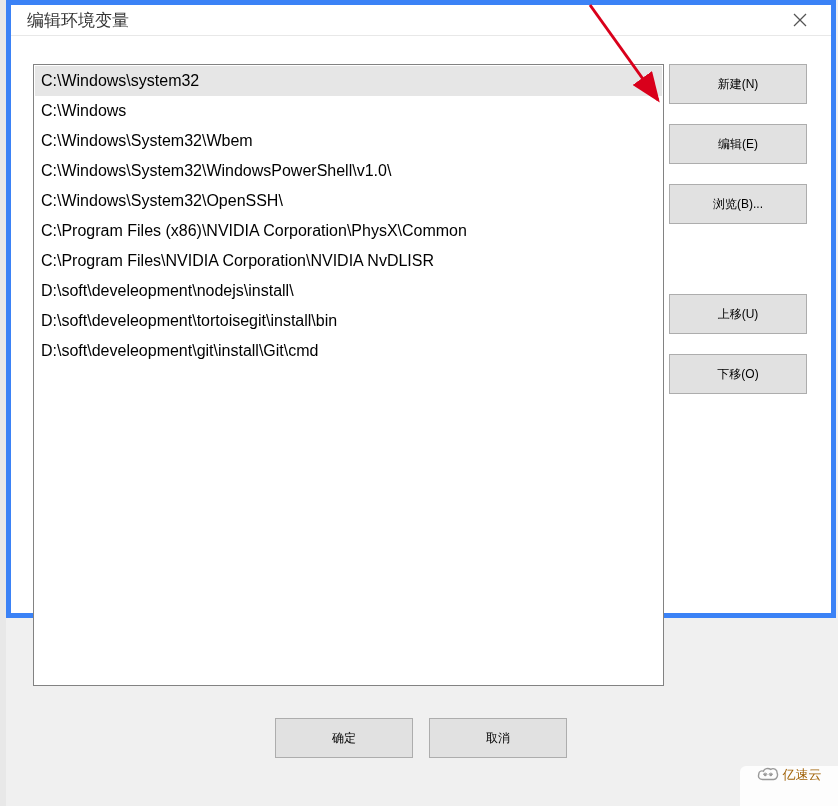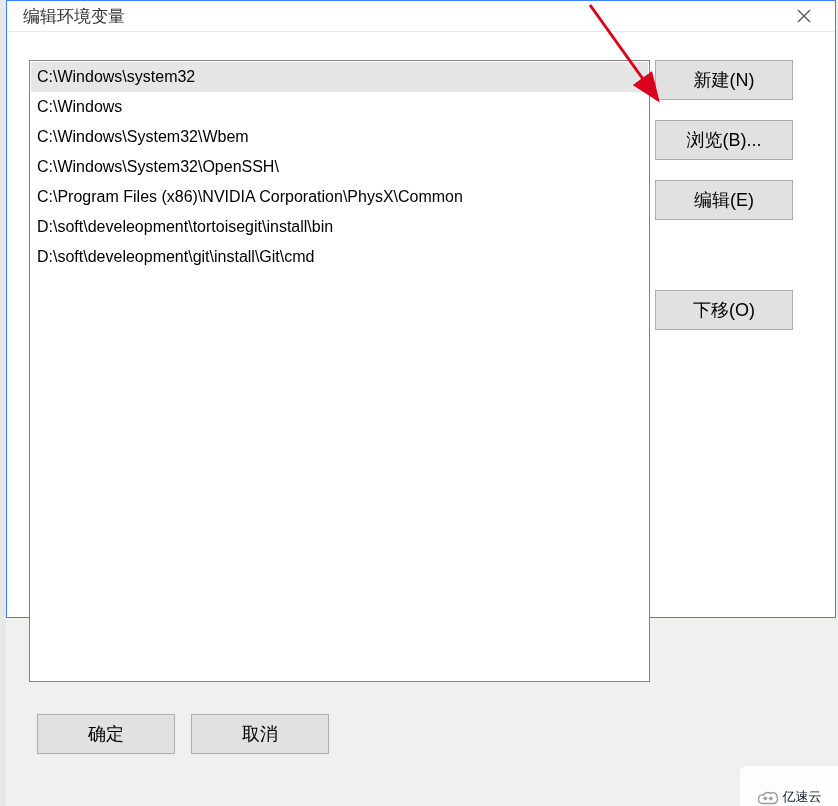--- a/index.html
+++ b/index.html
@@ -16,21 +16,21 @@
       overflow: hidden;
       position: relative;
     }
     .dialog {
       position: absolute;
       left: 6px;
       top: 0;
       width: 830px;
       height: 618px;
       background: #ffffff;
-      border: 1px solid #3b82f6;
+      border: 5px solid #3b82f6;
       display: flex;
       flex-direction: column;
     }
     .titlebar {
       height: 54px;
       display: flex;
       align-items: center;
       justify-content: space-between;
       padding: 0 16px;
       border-bottom: 1px solid #e8e8e8;
@@ -50,21 +50,21 @@
       font-size: 18px;
       font-weight: 300;
     }
     .close-btn svg {
       width: 14px;
       height: 14px;
     }
     .content {
       flex: 1;
       display: flex;
-      padding: 28px 40px 22px 22px;
+      padding: 28px 22px 22px 22px;
       gap: 5px;
     }
     .listbox {
       flex: 1;
       border: 1px solid #828282;
       background: #ffffff;
       height: 622px;
       overflow: auto;
       padding: 1px;
     }
@@ -86,57 +86,57 @@
       width: 140px;
     }
     .side-buttons .gap-large {
       height: 30px;
     }
     .btn {
       width: 138px;
       height: 40px;
       border: 1px solid #adadad;
       background: #e1e1e1;
-      font-size: 18px;
+      font-size: 12px;
       color: #000000;
       cursor: pointer;
       font-family: inherit;
       display: flex;
       align-items: center;
       justify-content: center;
     }
     .footer {
       display: flex;
-      justify-content: flex-start;
+      justify-content: center;
       gap: 16px;
       padding: 10px 30px 26px 30px;
     }
     .arrow-annotation {
       position: absolute;
       top: 0;
       left: 580px;
       width: 90px;
       height: 110px;
       pointer-events: none;
       z-index: 10;
     }
     .watermark {
       position: absolute;
       right: 0;
       bottom: 0;
       width: 98px;
       height: 40px;
       background: rgba(255,255,255,0.85);
       display: flex;
-      align-items: flex-end;
+      align-items: flex-start;
       justify-content: center;
       gap: 4px;
       border-top-left-radius: 6px;
       font-size: 13px;
-      color: #0f172a;
+      color: #a16207;
     }
     .watermark svg {
       width: 22px;
       height: 16px;
     }
     .bg-edge-left {
       position: absolute;
       left: 0;
       top: 0;
       width: 6px;
@@ -158,31 +158,35 @@
         <line x1="13" y1="1" x2="1" y2="13" stroke="#555" stroke-width="1.2"></line>
       </svg>
     </div>
   </div>
 
   <div class="content">
     <div class="listbox" id="listbox">
         <div class="list-item selected">C:\Windows\system32</div>
         <div class="list-item">C:\Windows</div>
         <div class="list-item">C:\Windows\System32\Wbem</div>
+        <div class="list-item">C:\Windows\System32\WindowsPowerShell\v1.0\</div>
         <div class="list-item">C:\Windows\System32\OpenSSH\</div>
         <div class="list-item">C:\Program Files (x86)\NVIDIA Corporation\PhysX\Common</div>
+        <div class="list-item">C:\Program Files\NVIDIA Corporation\NVIDIA NvDLISR</div>
+        <div class="list-item">D:\soft\develeopment\nodejs\install\</div>
         <div class="list-item">D:\soft\develeopment\tortoisegit\install\bin</div>
         <div class="list-item">D:\soft\develeopment\git\install\Git\cmd</div>
       </div>
 
     <div class="side-buttons">
       <button class="btn">新建(N)</button>
+      <button class="btn">编辑(E)</button>
       <button class="btn">浏览(B)...</button>
-      <button class="btn">编辑(E)</button>
       <div class="gap-large"></div>
+      <button class="btn">上移(U)</button>
       <button class="btn">下移(O)</button>
       <div class="gap-large"></div>
     </div>
   </div>
 
   <div class="footer">
     <button class="btn">确定</button>
     <button class="btn">取消</button>
   </div>
 </div>

